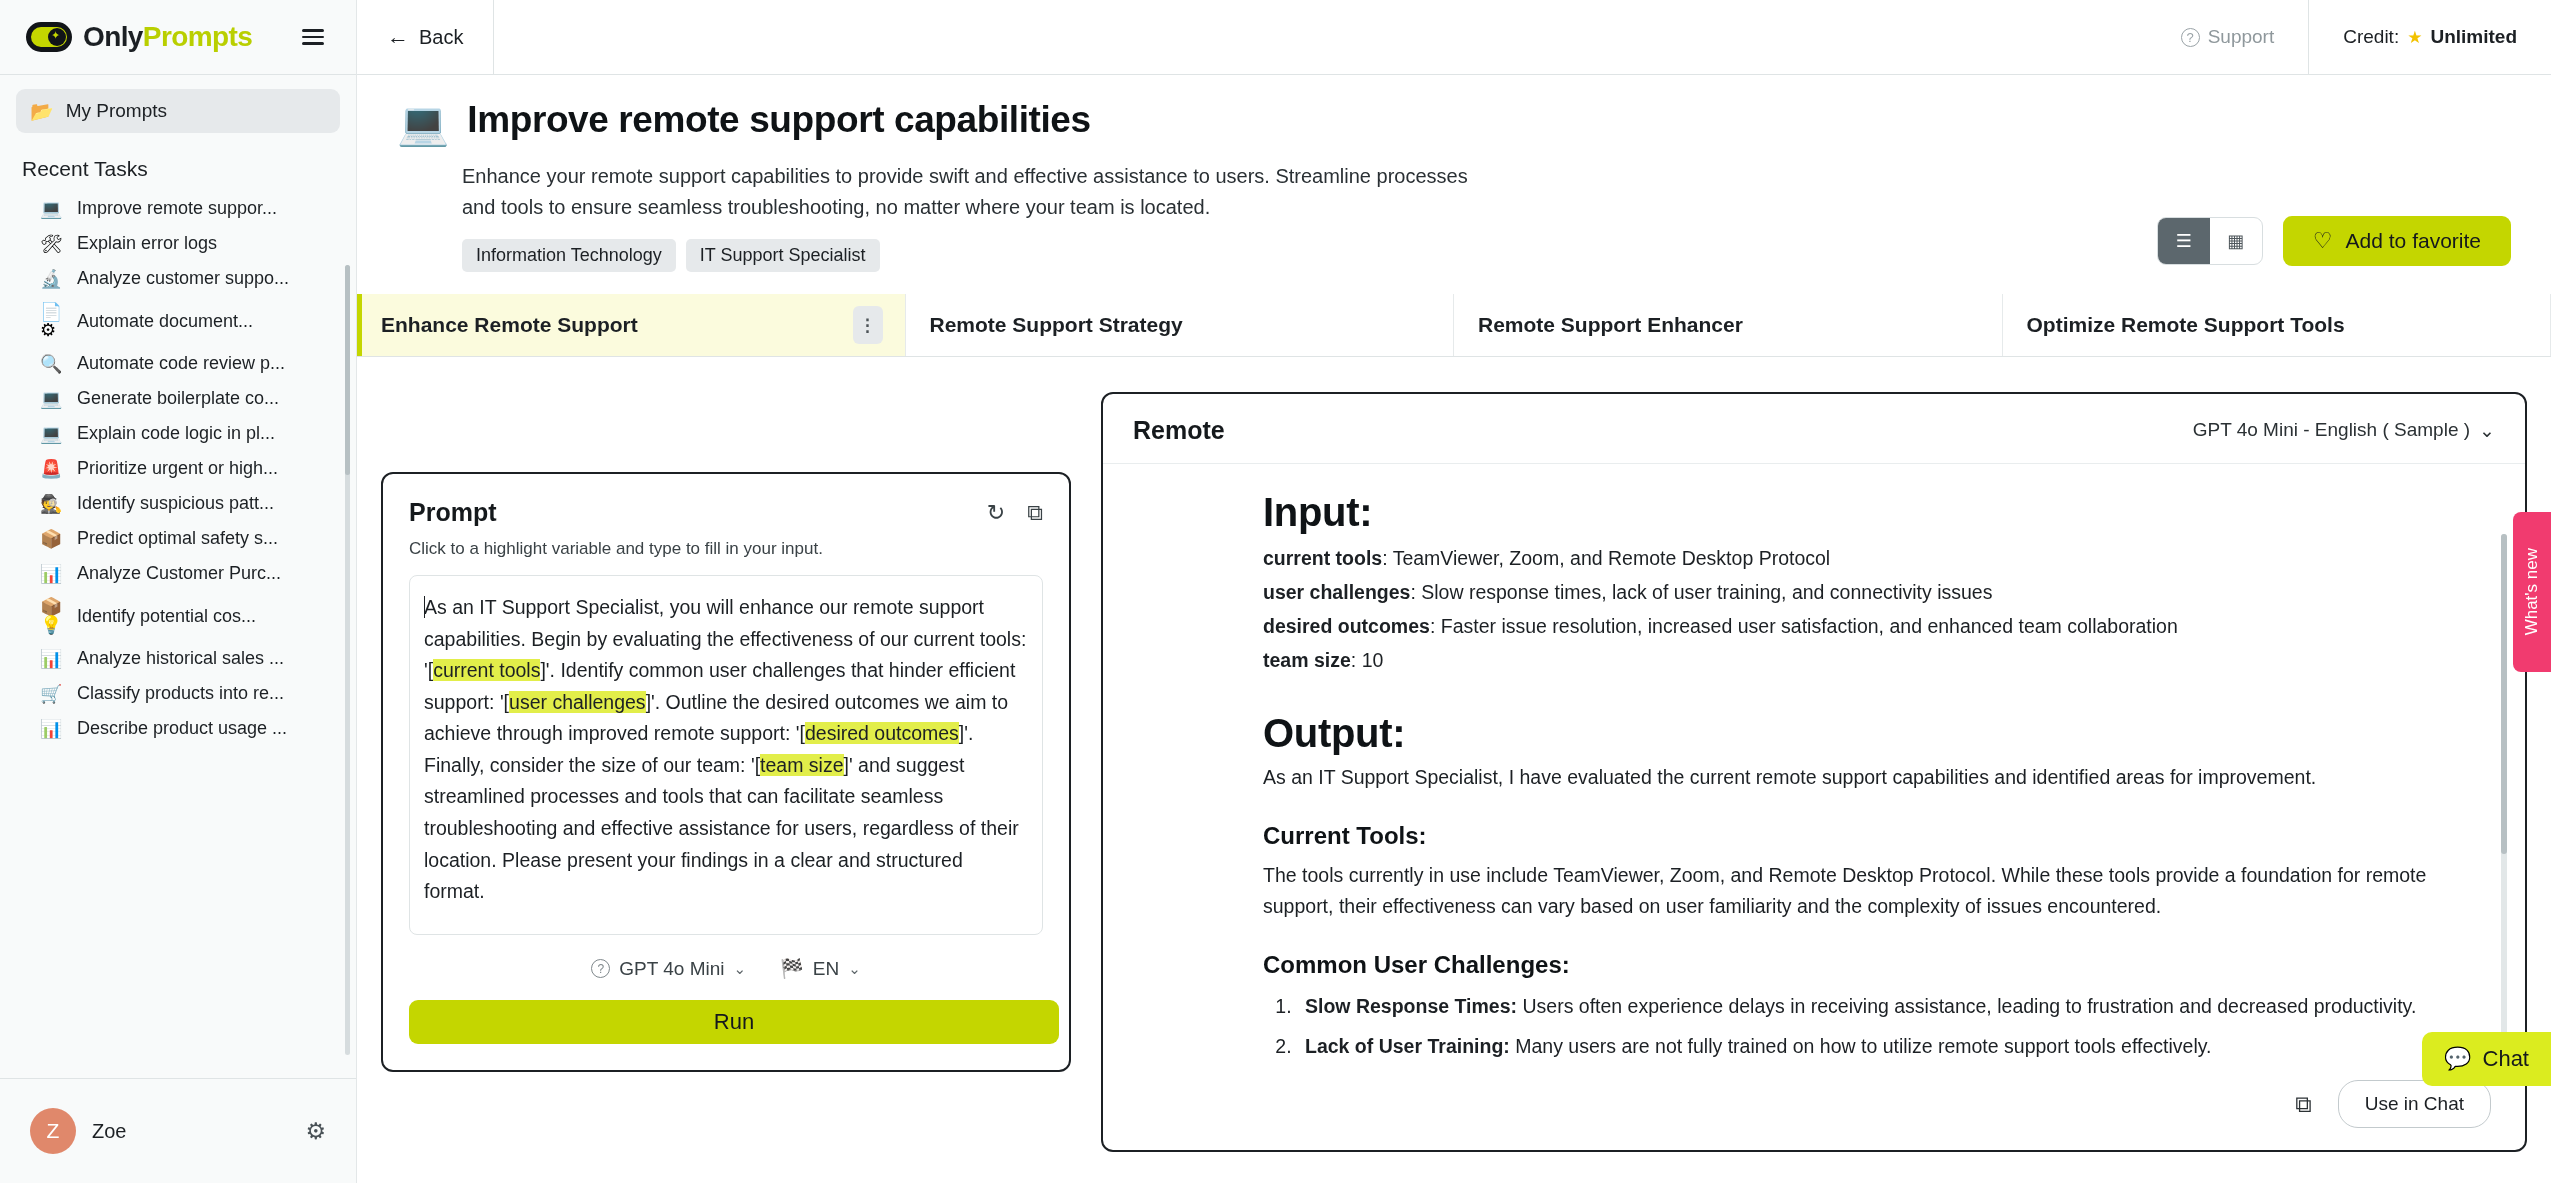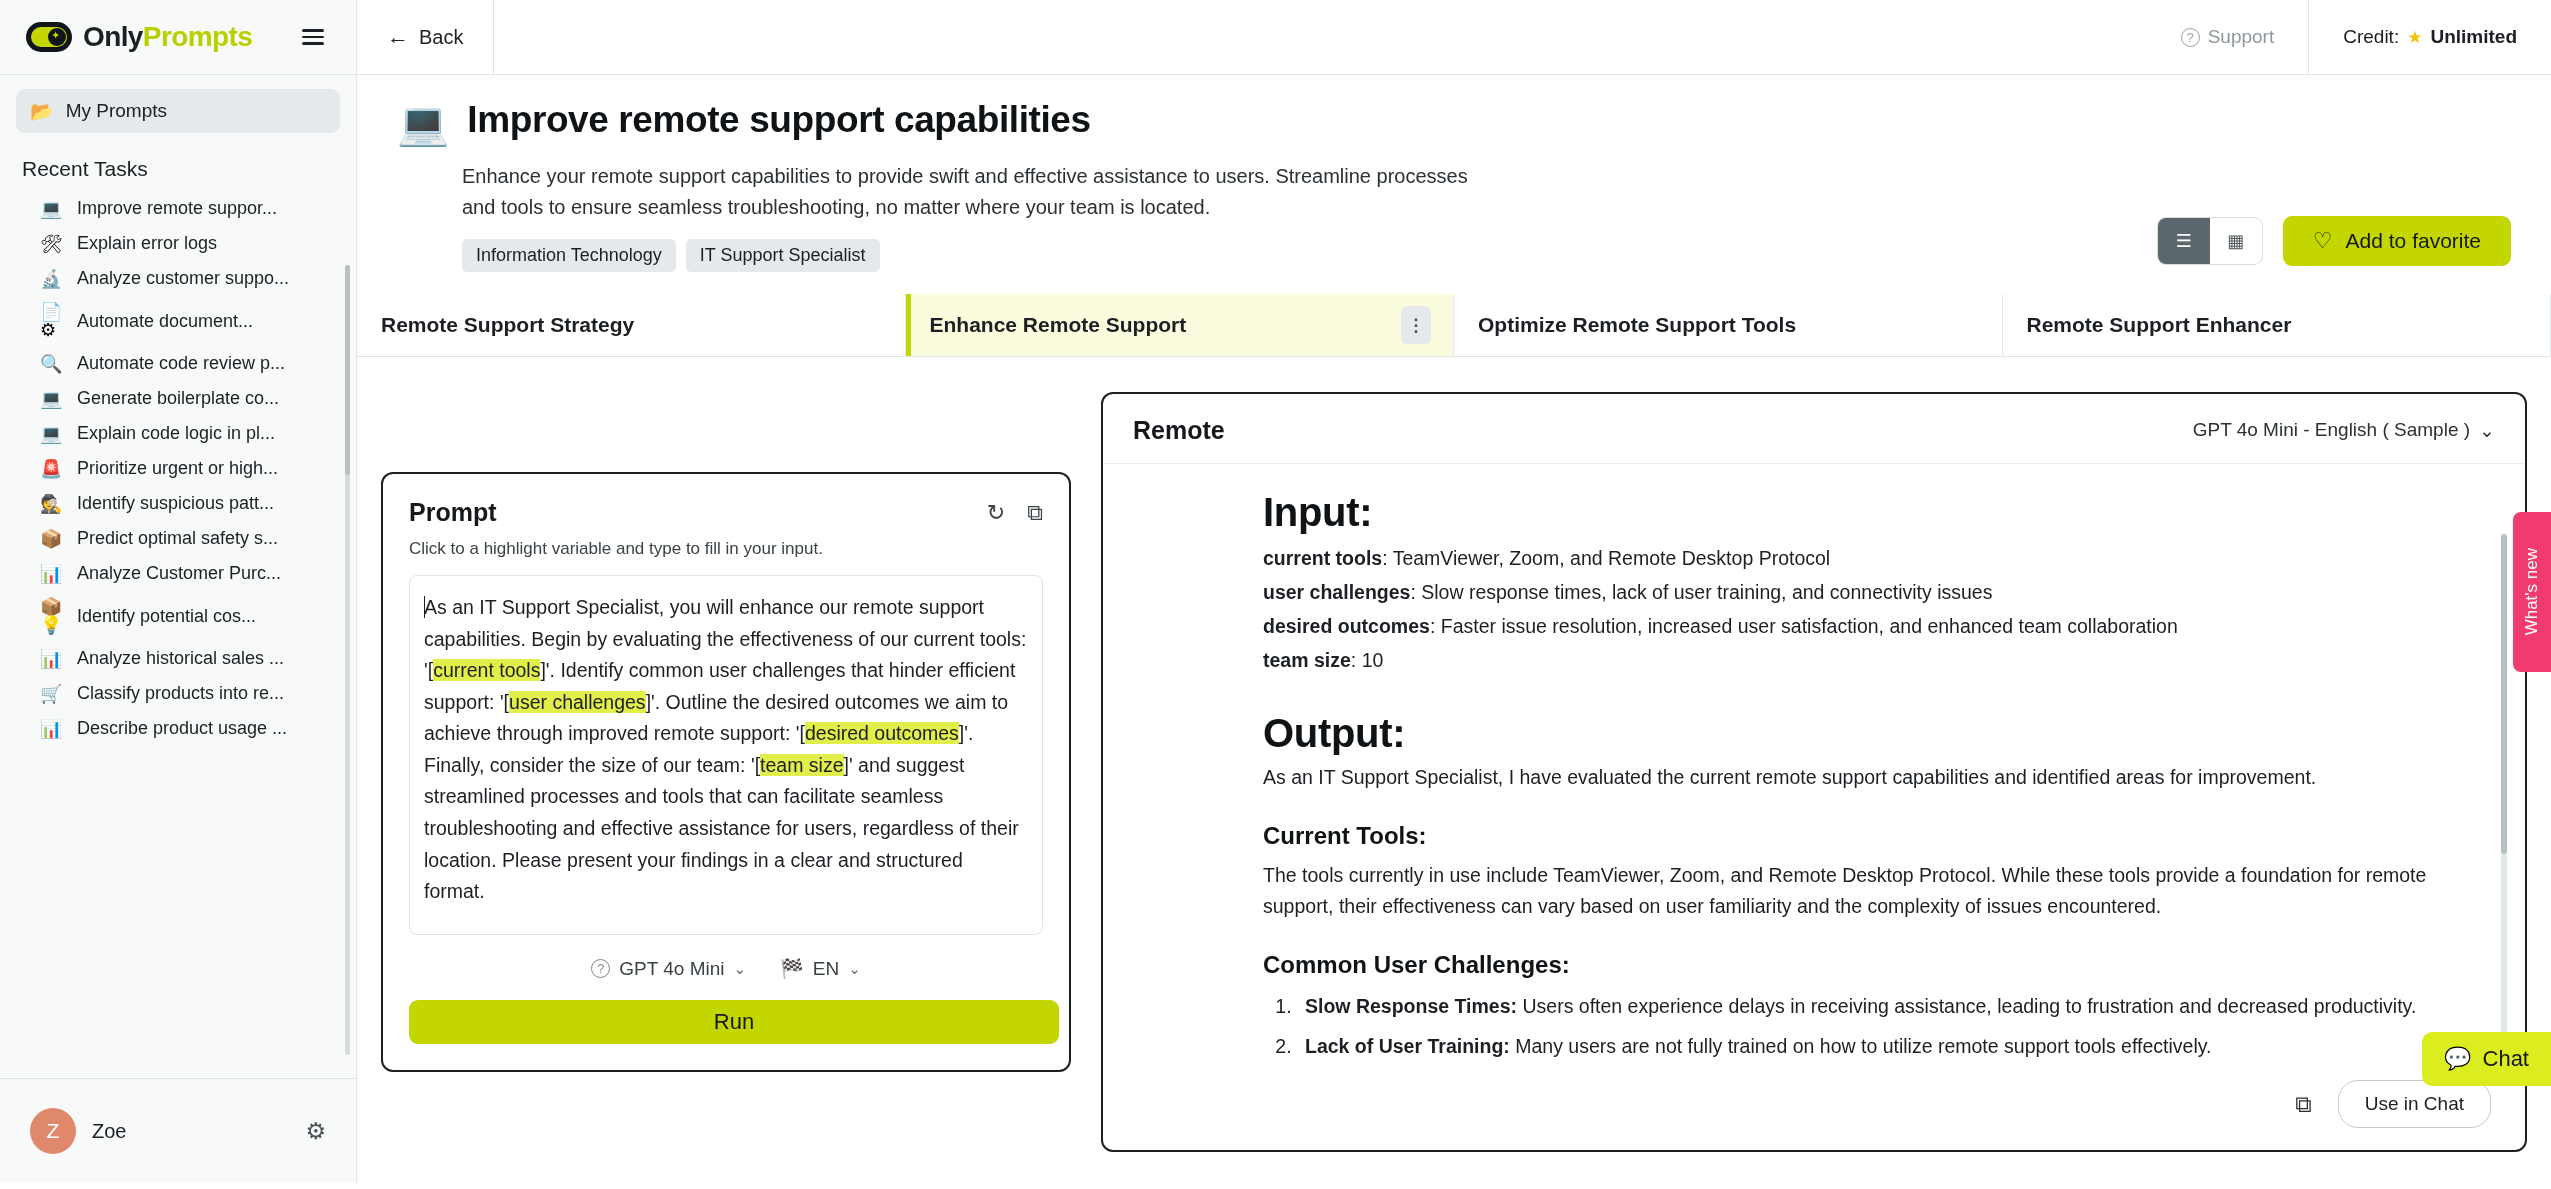--- a/index.html
+++ b/index.html
@@ -368,32 +368,32 @@
           <div class="vt-btn">▦</div>
         </div>
         <button class="fav-btn">
           <span class="heart">♡</span>
           <span>Add to favorite</span>
         </button>
       </div>
     </div>
 
     <div class="tabs" id="tab-row">
-        <div class="tab">
-          <span>Remote Support Strategy</span>
-        </div>
         <div class="tab active">
           <span>Enhance Remote Support</span>
           <div class="tab-menu">⋮</div>
         </div>
         <div class="tab">
-          <span>Optimize Remote Support Tools</span>
+          <span>Remote Support Strategy</span>
         </div>
         <div class="tab">
           <span>Remote Support Enhancer</span>
+        </div>
+        <div class="tab">
+          <span>Optimize Remote Support Tools</span>
         </div>
       </div>
 
     <div class="panels">
 
       <div class="card prompt-card">
         <div class="pc-head">
           <div class="pc-title">Prompt</div>
           <div class="pc-ico">↻</div>
           <div class="pc-ico">⧉</div>

